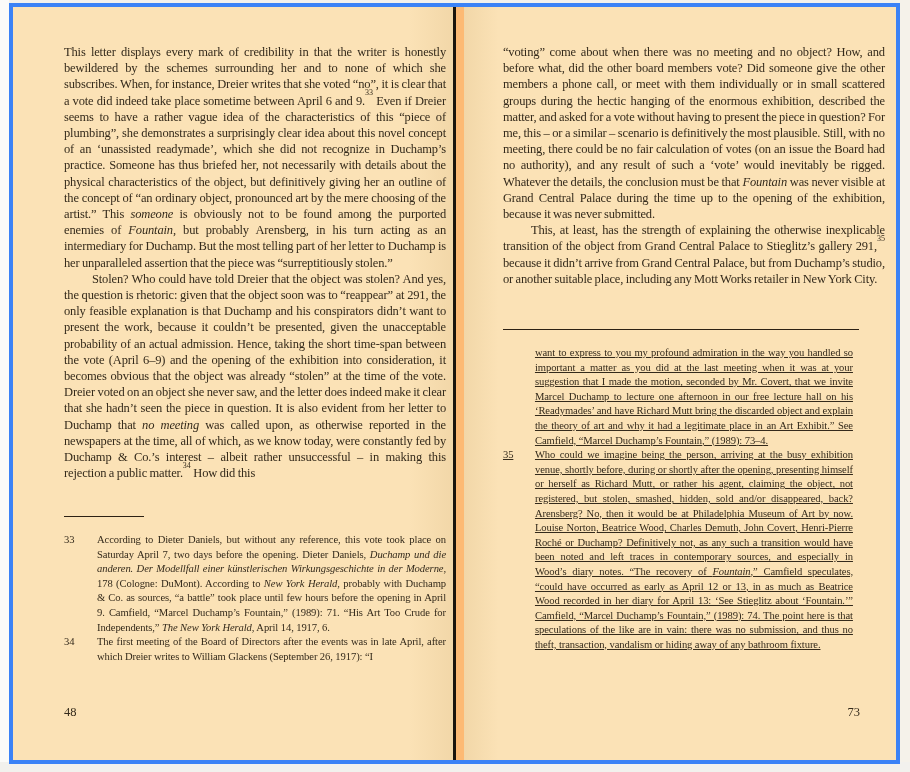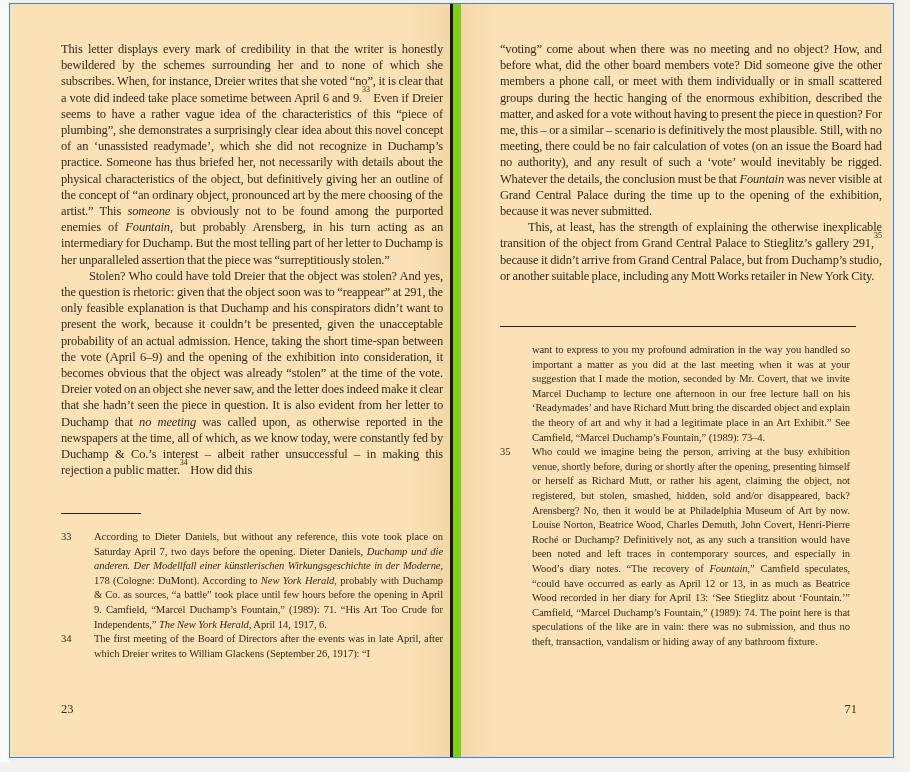--- a/index.html
+++ b/index.html
@@ -5,42 +5,42 @@
   html,body { margin:0; padding:0; }
   .canvas {
     position:relative; width:910px; height:772px;
     background:#f2f1ed; overflow:hidden;
     font-family:"Liberation Serif", serif;
   }
   .edge-left { position:absolute; left:0; top:0; width:9px; height:762px; background:#fbfbf9; }
   .edge-right { position:absolute; left:897px; top:0; width:13px; height:762px; background:#f5f2ea; }
   .spread {
     position:absolute; left:9px; top:3px; width:883px; height:753px;
-    border:1px solid #3b82f6; background:#84cc16; display:flex;
+    border:4px solid #3b82f6; background:#fdba74; display:flex;
   }
   .page { position:relative; height:100%; }
   .page-left  { width:444px; background:linear-gradient(to right,#fbe2b6 90%, #f2d7a8 100%); }
   .page-right { width:436px; background:linear-gradient(to left,#fbe2b6 92%, #f2d7a8 100%);margin-left:8px; }
   .gutter { width:3px; background:#1b140c; height:100%; }
 
   .main-text { position:absolute; top:37px; }
   .page-left  .main-text { left:51px; width:382px; }
   .page-right .main-text { left:39px; width:382px; }
 
   p.para {
     margin:0; text-align:justify; color:#342a1b;
     font-size:12.5px; line-height:16.2px;
     letter-spacing:-0.15px; word-spacing:-0.5px;
   }
   p.para.indent { text-indent:28px; }
   sup { font-size:8px; line-height:0; position:relative; top:-4px; letter-spacing:0; }
 
   .footnotes { position:absolute; color:#342a1b; }
   .page-left  .footnotes { left:51px; top:509px; width:382px; }
-  .page-right .footnotes { left:39px; top:322px; width:382px; }
+  .page-right .footnotes { left:39px; top:322px; width:382px;text-decoration:underline; }
   .fn-rule { border:none; border-top:1.6px solid #2c2114; margin:0 0 16px 0; }
   .fn-rule-short { width:80px; }
   .fn-rule-long  { width:356px; }
   .fn-cont {
     margin-left:32px; width:318px; text-align:justify;
     font-size:10.6px; line-height:14.6px; letter-spacing:-0.1px;
   }
   .fn-row { display:flex; font-size:10.6px; line-height:14.6px; letter-spacing:-0.1px; }
   .page-left  .fn-row .fn-num { width:33px; flex:none; }
   .page-right .fn-row { width:350px; }
@@ -71,37 +71,37 @@
             <div class="fn-row">
               <span class="fn-num">33</span>
               <div class="fn-text">According to Dieter Daniels, but without any reference, this vote took place on Saturday April 7, two days before the opening. Dieter Daniels, <i>Duchamp und die anderen. Der Modellfall einer künstlerischen Wirkungsgeschichte in der Moderne</i>, 178 (Cologne: DuMont). According to <i>New York Herald</i>, probably with Duchamp &amp; Co. as sources, “a battle” took place until few hours before the opening in April 9. Camfield, “Marcel Duchamp’s Fountain,” (1989): 71. “His Art Too Crude for Independents,” <i>The New York Herald</i>, April 14, 1917, 6.</div>
             </div>
             <div class="fn-row">
               <span class="fn-num">34</span>
               <div class="fn-text">The first meeting of the Board of Directors after the events was in late April, after which Dreier writes to William Glackens (September 26, 1917): “I</div>
             </div>
           </div>
       </div>
-      <div class="page-number page-number-left">23</div>
+      <div class="page-number page-number-left">48</div>
     </section>
 
     <div class="gutter"></div>
 
     <section class="page page-right">
       <div class="main-text">
           <p class="para">“voting” come about when there was no meeting and no object? How, and before what, did the other board members vote? Did someone give the other members a phone call, or meet with them individually or in small scattered groups during the hectic hanging of the enormous exhibition, described the matter, and asked for a vote without having to present the piece in question? For me, this – or a similar – scenario is definitively the most plausible. Still, with no meeting, there could be no fair calculation of votes (on an issue the Board had no authority), and any result of such a ‘vote’ would inevitably be rigged. Whatever the details, the conclusion must be that <i>Fountain</i> was never visible at Grand Central Palace during the time up to the opening of the exhibition, because it was never submitted.</p>
           <p class="para indent">This, at least, has the strength of explaining the otherwise inexplicable transition of the object from Grand Central Palace to Stieglitz’s gallery 291,<sup>35</sup> because it didn’t arrive from Grand Central Palace, but from Duchamp’s studio, or another suitable place, including any Mott Works retailer in New York City.</p>
         </div>
       <div class="footnotes">
         <hr class="fn-rule fn-rule-long">
         <div class="fn-cont">want to express to you my profound admiration in the way you handled so important a matter as you did at the last meeting when it was at your suggestion that I made the motion, seconded by Mr. Covert, that we invite Marcel Duchamp to lecture one afternoon in our free lecture hall on his ‘Readymades’ and have Richard Mutt bring the discarded object and explain the theory of art and why it had a legitimate place in an Art Exhibit.” See Camfield, “Marcel Duchamp’s Fountain,” (1989): 73–4.</div>
         <div>
             <div class="fn-row">
               <span class="fn-num">35</span>
               <div class="fn-text">Who could we imagine being the person, arriving at the busy exhibition venue, shortly before, during or shortly after the opening, presenting himself or herself as Richard Mutt, or rather his agent, claiming the object, not registered, but stolen, smashed, hidden, sold and/or disappeared, back? Arensberg? No, then it would be at Philadelphia Museum of Art by now. Louise Norton, Beatrice Wood, Charles Demuth, John Covert, Henri-Pierre Roché or Duchamp? Definitively not, as any such a transition would have been noted and left traces in contemporary sources, and especially in Wood’s diary notes. “The recovery of <i>Fountain</i>,” Camfield speculates, “could have occurred as early as April 12 or 13, in as much as Beatrice Wood recorded in her diary for April 13: ‘See Stieglitz about ‘Fountain.’” Camfield, “Marcel Duchamp’s Fountain,” (1989): 74. The point here is that speculations of the like are in vain: there was no submission, and thus no theft, transaction, vandalism or hiding away of any bathroom fixture.</div>
             </div>
           </div>
       </div>
-      <div class="page-number page-number-right">71</div>
+      <div class="page-number page-number-right">73</div>
     </section>
 
   </div>
 </div>
 
 </body></html>

